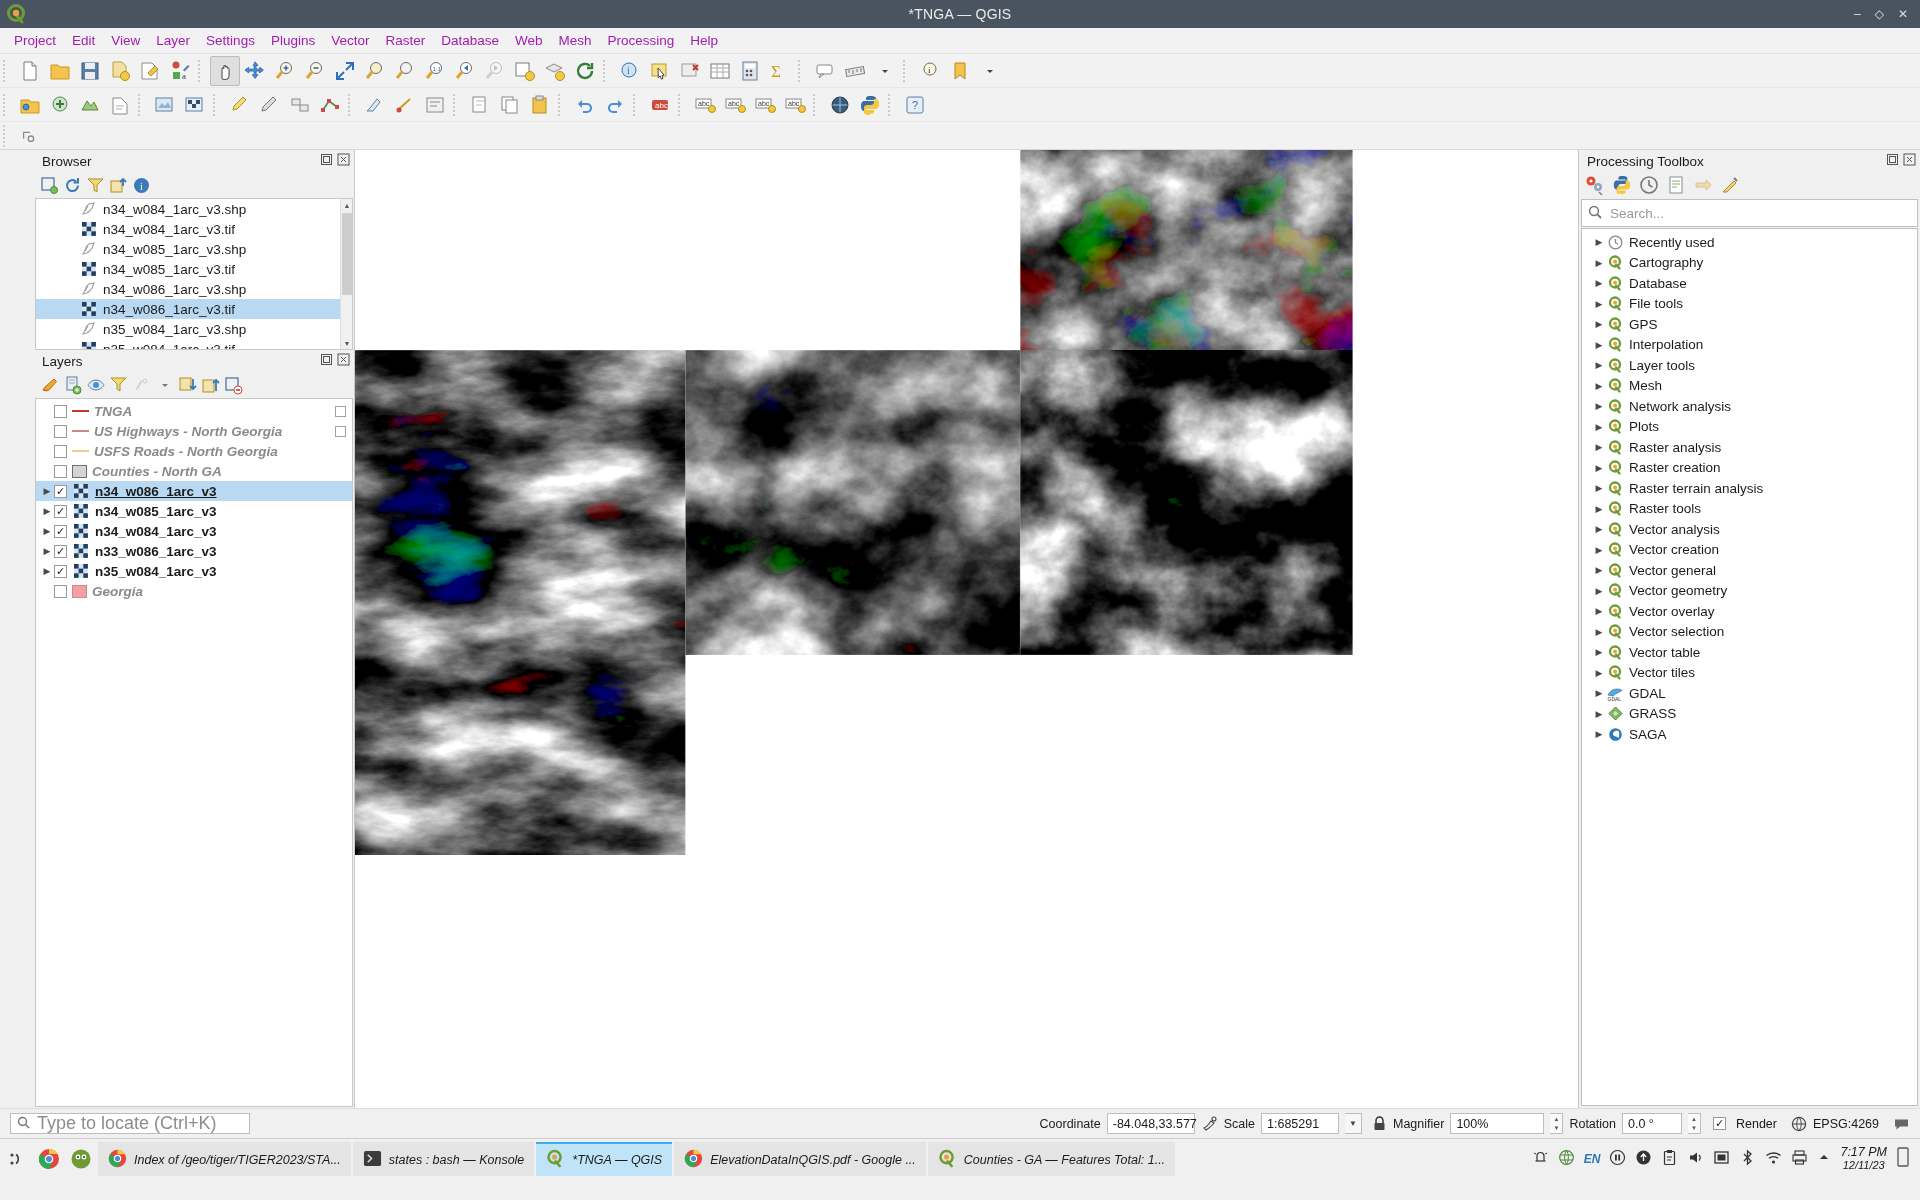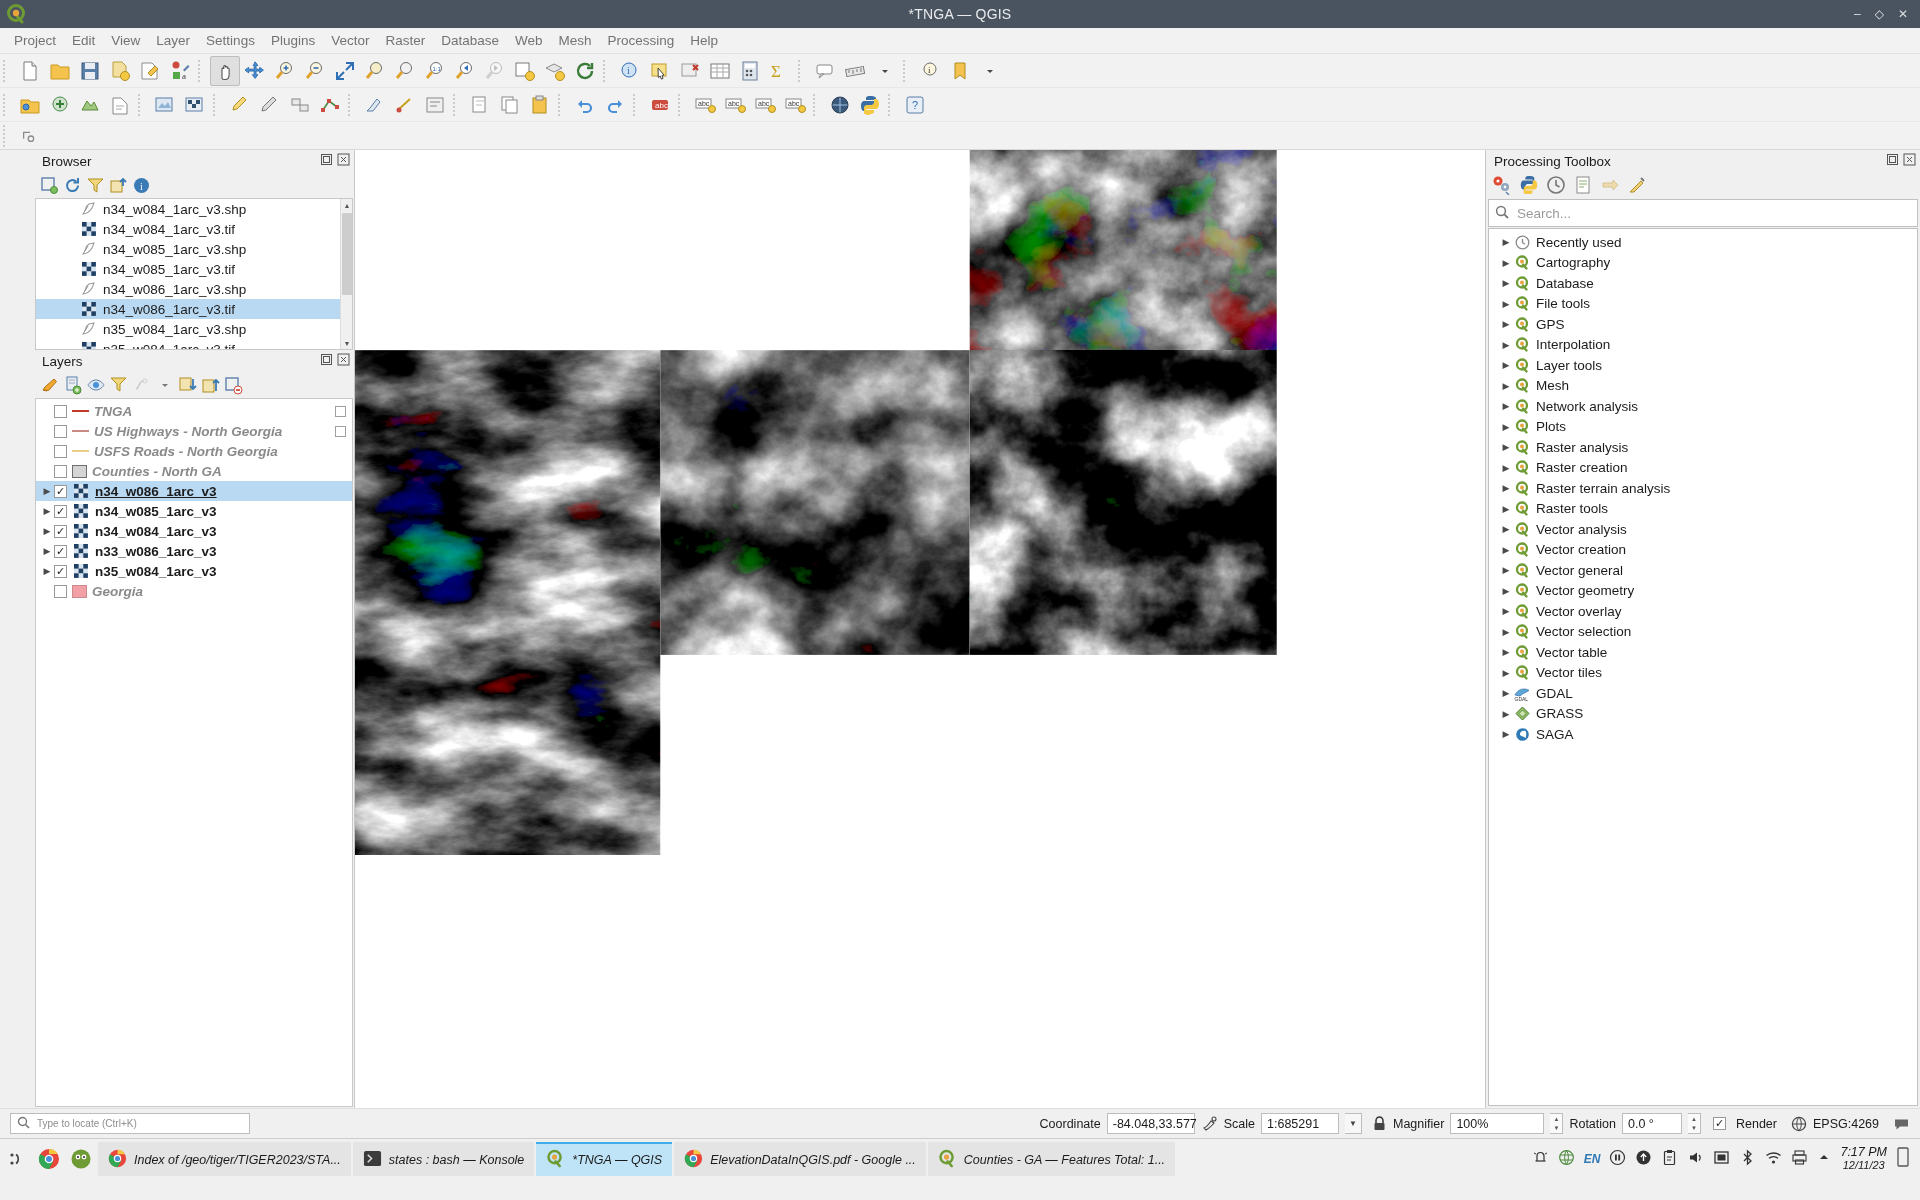--- a/index.html
+++ b/index.html
@@ -29,21 +29,21 @@
     padding-right: 12px; align-items: center; z-index: 2;
   }
   #titlebar .tb-btns span { font-size: 12px; opacity: .92; line-height: 1; }
 
   
   #menubar {
     height: 26px; background: #f2f2f2; display: flex; align-items: center;
     padding-left: 6px; border-bottom: 1px solid #e2e2e2;
   }
   #menubar .menu-item {
-    padding: 3px 8px; font-size: 13.5px; color: #737373; white-space: nowrap;
+    padding: 3px 8px; font-size: 13.5px; color: #a21caf; white-space: nowrap;
   }
 
   
   .toolbar-row {
     height: 34px; background: #f2f2f2; display: flex; align-items: center;
     border-bottom: 1px solid #e7e7e7;
   }
   .tb-sep {
     width: 9px; height: 22px; margin: 0 3px;
     border-left: 2px dotted #c2c2c2; opacity: .8;
@@ -119,21 +119,21 @@
   }
   .scrollbar-v .thumb { position: absolute; left: 1px; width: 10px; background: #cdcdcd; border-radius: 1px; }
   .sb-arrow { position:absolute; left:0; width:12px; height:12px; display:flex;align-items:center;justify-content:center;font-size:7px;color:#555;}
 
   
   #map-canvas {
     flex: 1; background: #ffffff; position: relative; overflow: hidden;
     border-left: 1px solid #c8c8c8; border-right: 1px solid #c8c8c8;
   }
   
-  #rightdock { width: 434px; display: flex; flex-direction: column; background: #f0f0f0; justify-content: center; }
+  #rightdock { width: 341px; display: flex; flex-direction: column; background: #f0f0f0; justify-content: center; }
   #toolbox-search {
     height: 28px; margin: 1px 2px 0 2px; background: #fff; border: 1px solid #c0c0c0;
     display: flex; align-items: center; padding: 7px 6px; gap: 6px;
   }
   #toolbox-search input {
     border: none; outline: none; flex: 1; font-size: 13.5px;
     font-family: "Liberation Sans", sans-serif; color: #333; background: transparent;
   }
   #toolbox-search input::placeholder { color: #9a9a9a; }
   #toolbox-tree {
@@ -145,21 +145,21 @@
   
   #statusbar {
     height: 30px; background: #f0f0f0; display: flex; align-items: center;
     padding: 0 6px; gap: 6px; border-top: 1px solid #dedede; font-size: 12.5px; color: #1b1b1b;
   }
   #locator {
     width: 240px; height: 21px; background: #fff; border: 1px solid #bdbdbd;
     display: flex; align-items: center; padding: 0 6px; gap: 5px; margin-left: 4px;
   }
   #locator input {
-    border: none; outline: none; flex: 1; font-size: 10px; background: transparent;
+    border: none; outline: none; flex: 1; font-size: 18px; background: transparent;
     font-family: "Liberation Sans", sans-serif; color: #8b5cf6;
   }
   #locator input::placeholder { color: #8d8d8d; }
   .sb-field {
     height: 21px; background: #fff; border: 1px solid #bdbdbd; display: flex;
     align-items: center; padding: 0 5px; font-size: 12.5px; color: #1b1b1b;
   }
   .sb-label { color: #1b1b1b; font-size: 12.5px; }
   .spin { width: 13px; height: 21px; border: 1px solid #bdbdbd; border-left: none;
           background: #fafafa; display: flex; flex-direction: column; }

